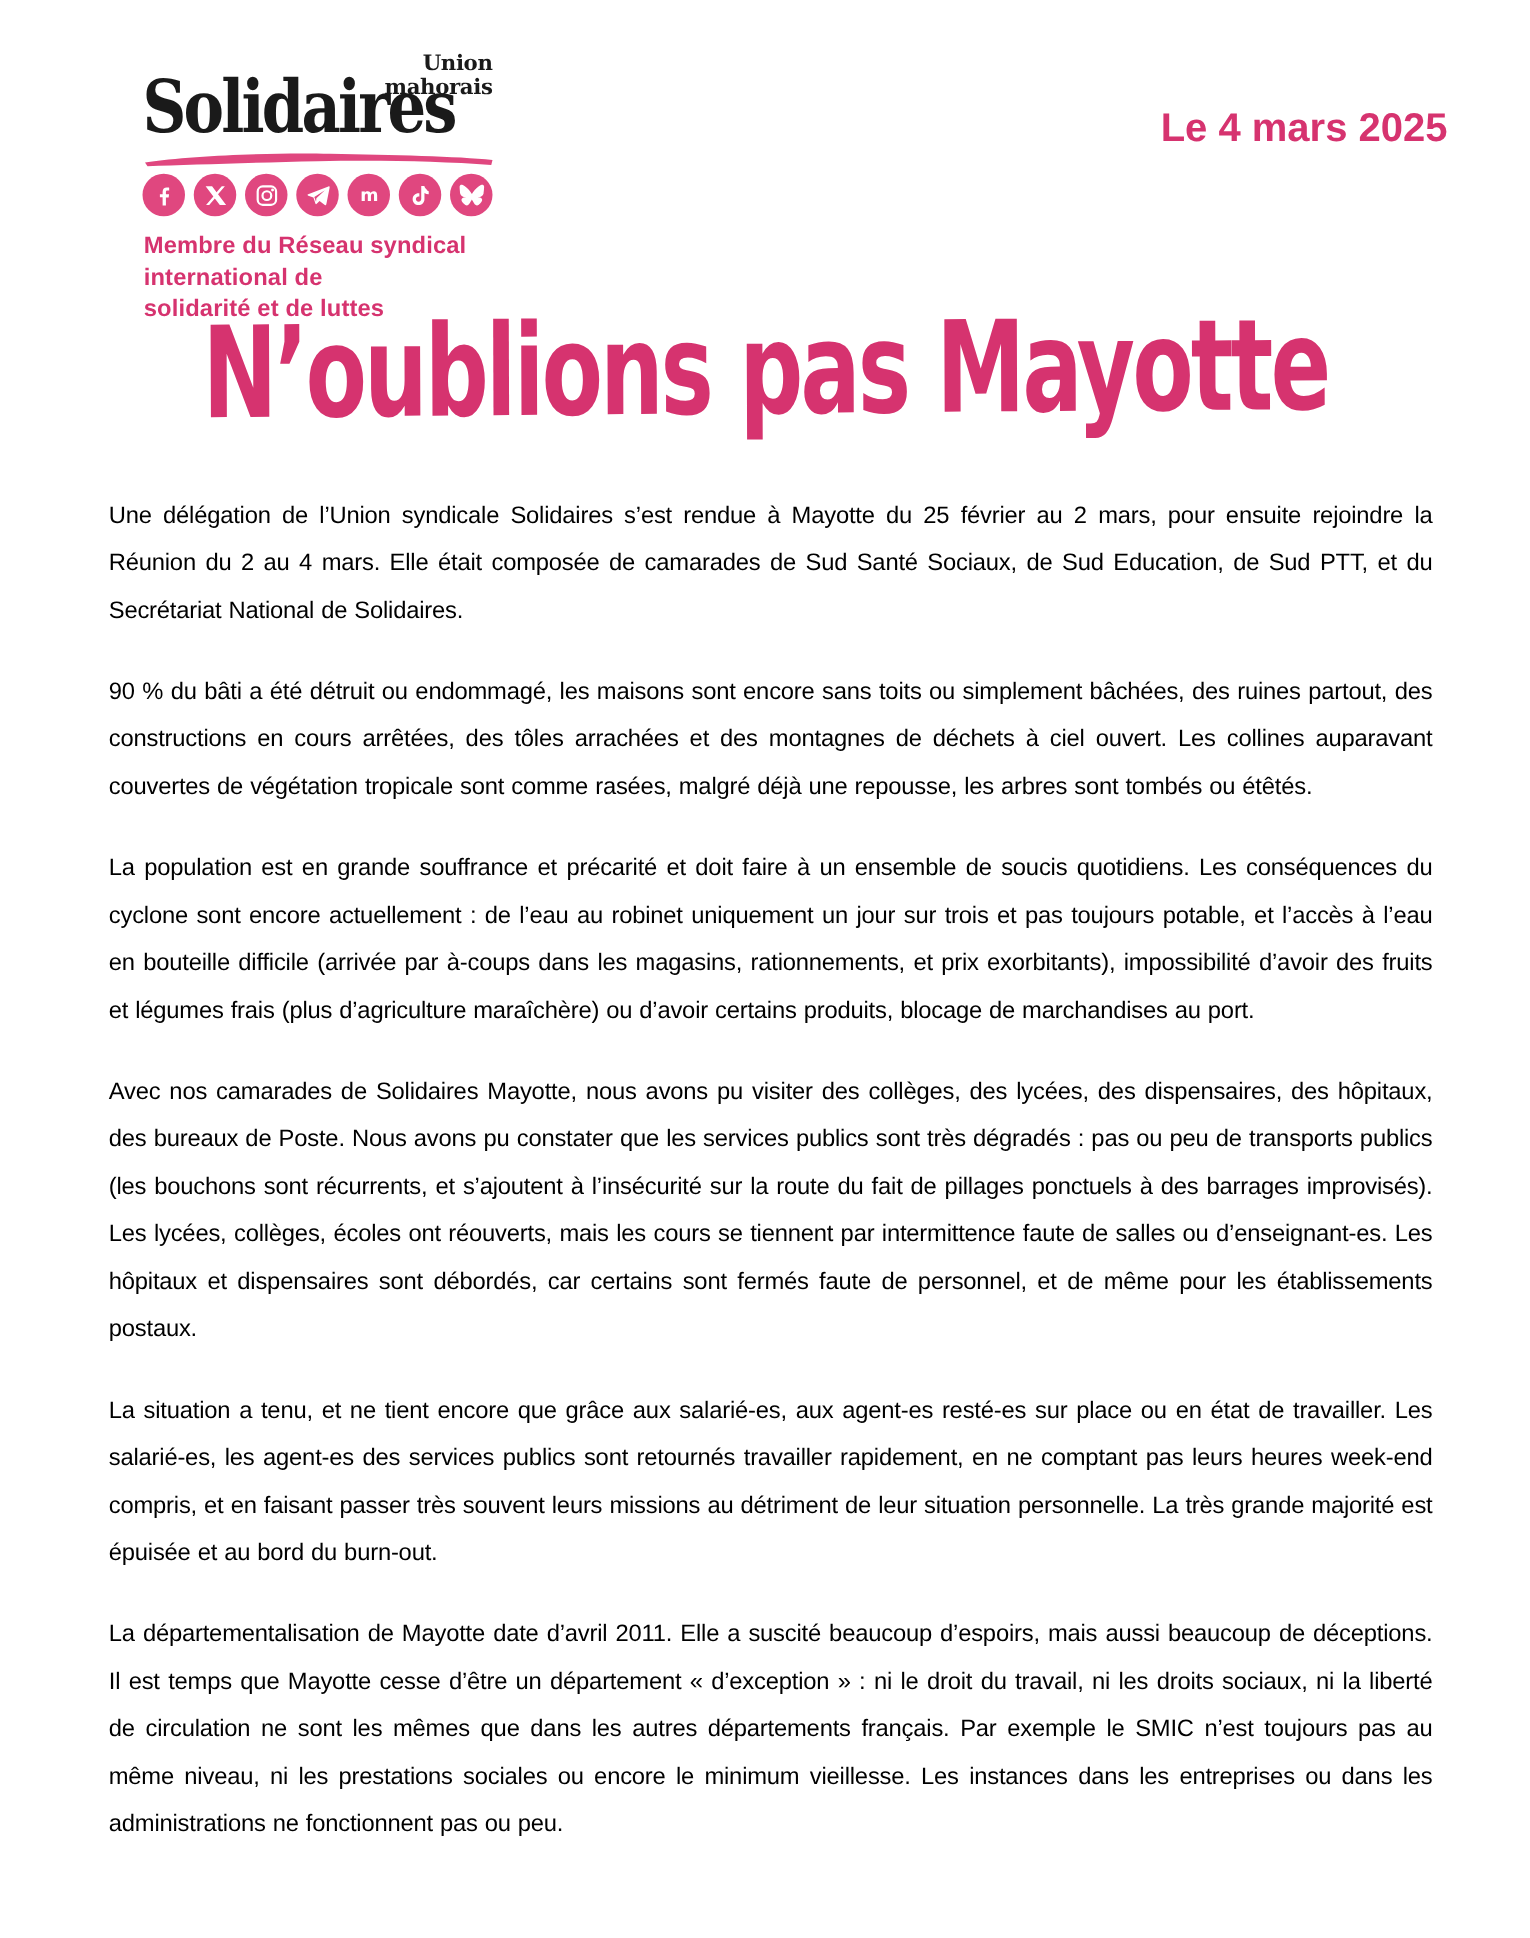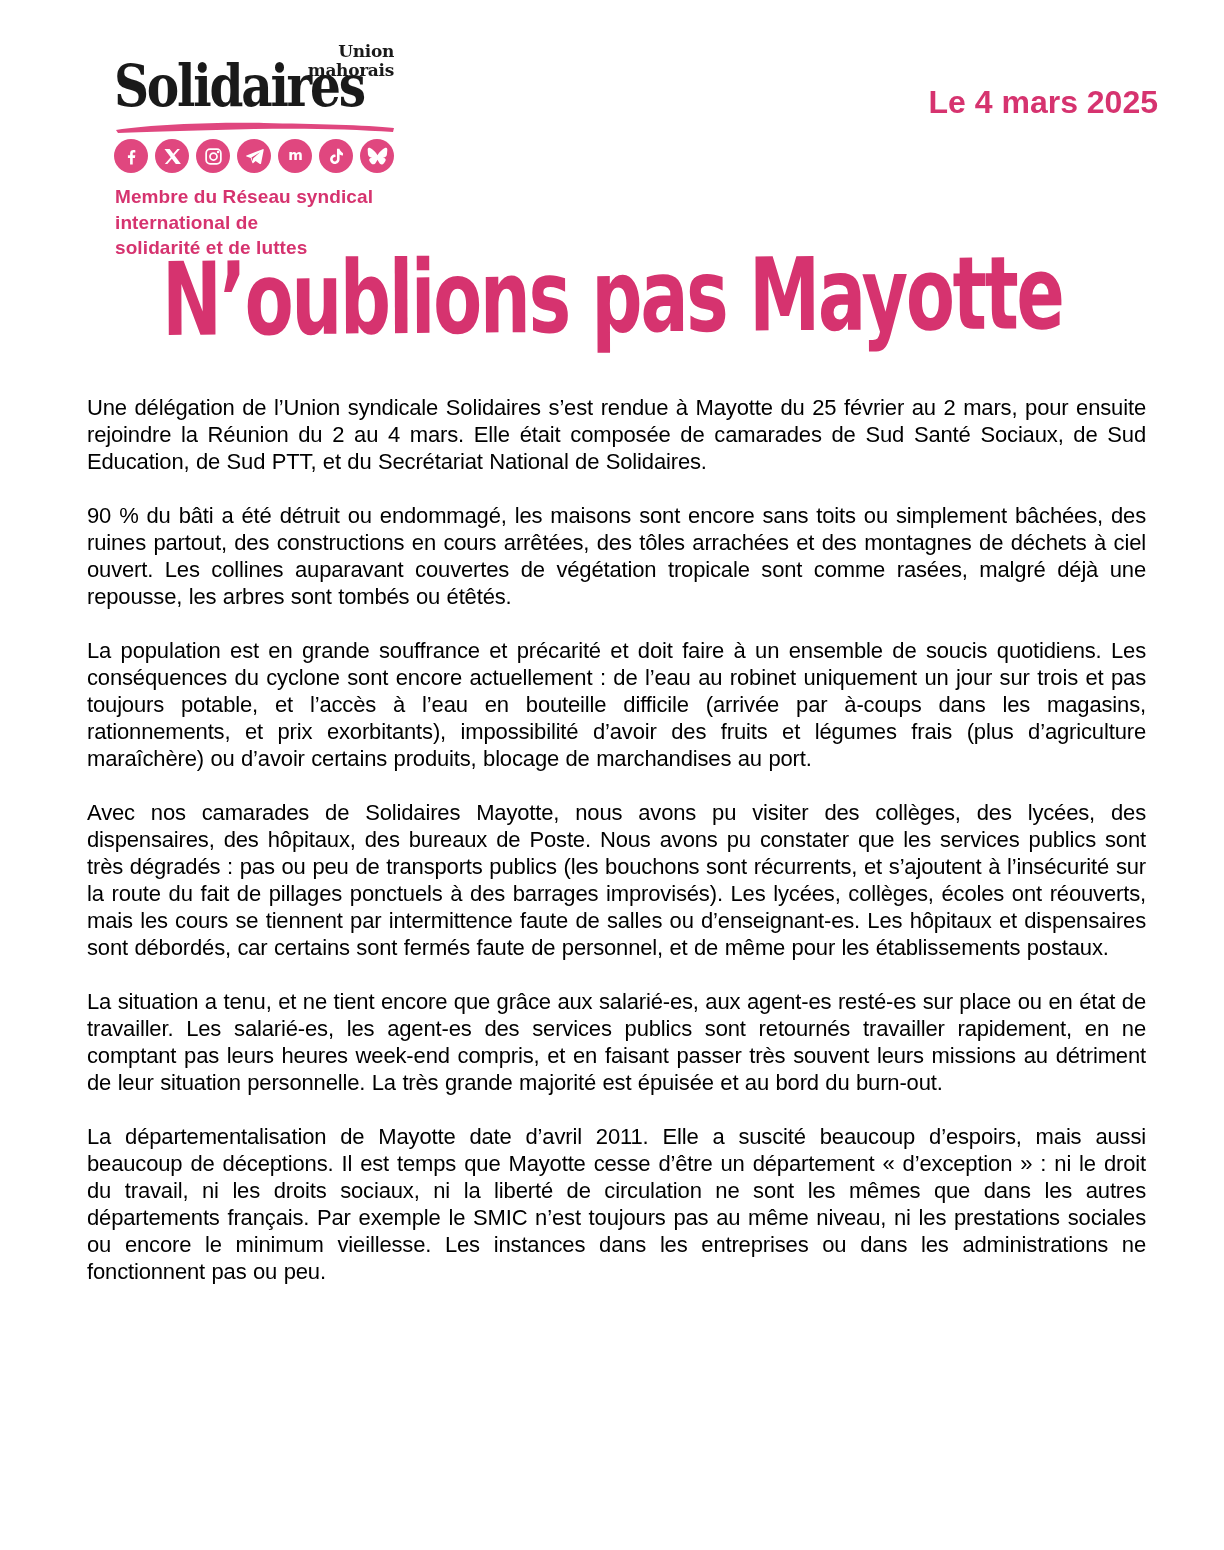--- a/index.html
+++ b/index.html
@@ -66,21 +66,21 @@
     letter-spacing:-3px;color:var(--pink);
     transform:scaleX(.76) scaleY(1.08) rotate(-.3deg);
     transform-origin:center;
     white-space:nowrap;
   }
 
   
   .content{position:absolute;left:87px;right:78px;top:394px;}
   .content p{
     text-align:justify;
-    font-size:22px;line-height:27px;
+    font-size:19px;line-height:38px;
     color:#000;margin:0 0 27px 0;
     letter-spacing:-0.15px;word-spacing:0.5px;
   }
 </style>
 </head>
 <body>
 
 <div class="page">
 
   <div class="logo">

